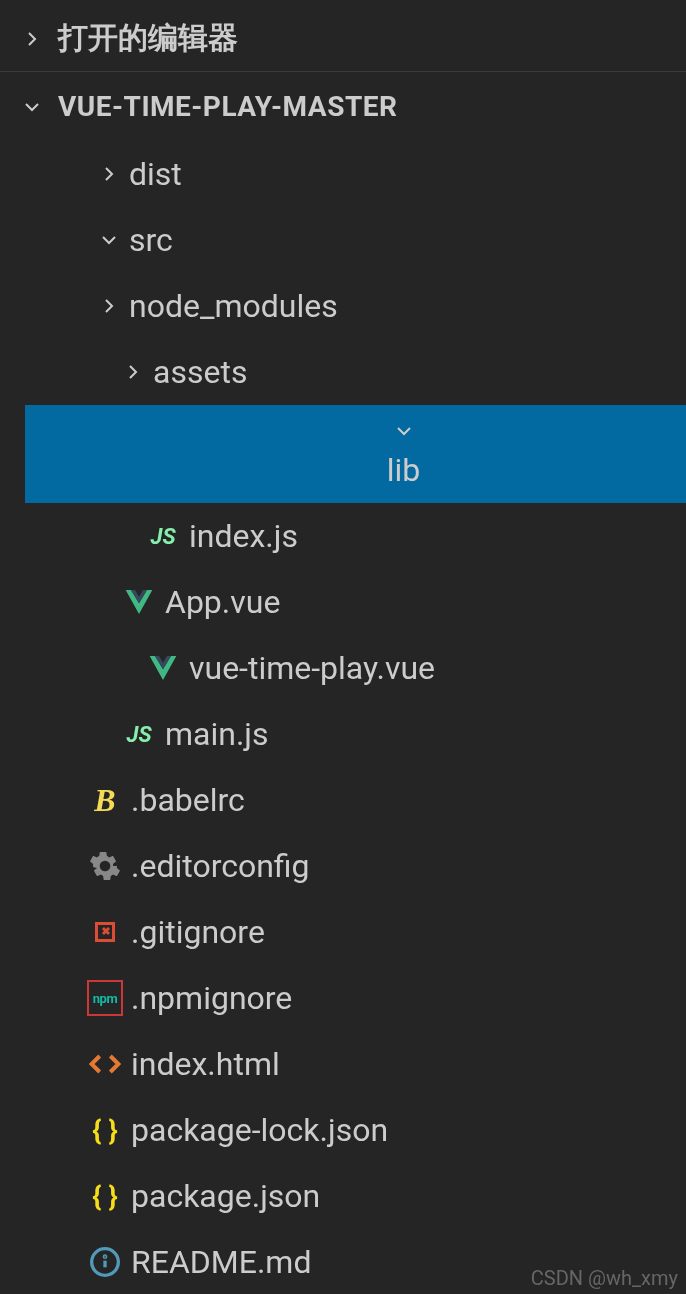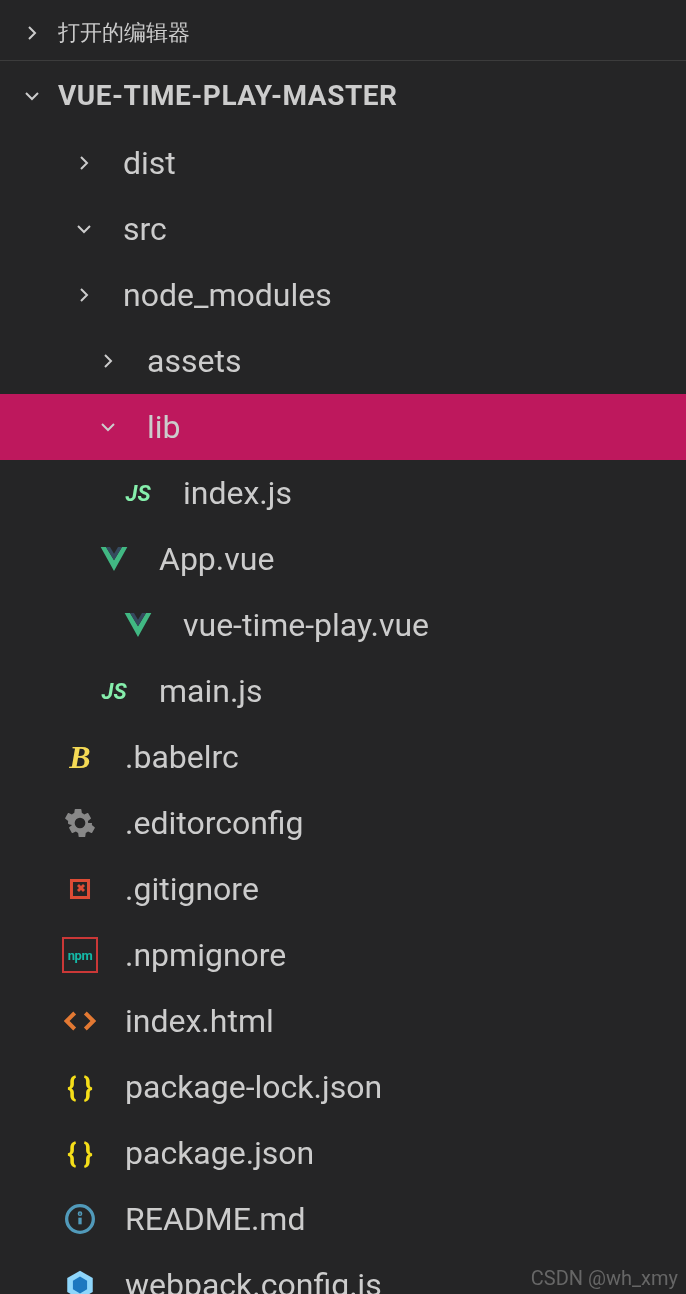--- a/index.html
+++ b/index.html
@@ -20,22 +20,22 @@
       width: 100%;
       height: 100%;
       background: #252526;
       padding-top: 6px;
     }
     .section-header {
       display: flex;
       align-items: center;
       padding: 12px 20px;
       cursor: pointer;
-      font-weight: normal;
-      font-size: 22px;
+      font-weight: bold;
+      font-size: 30px;
       color: #cccccc;
       gap: 14px;
     }
     .section-header.collapsed .chevron {
       transform: rotate(-90deg);
     }
     .root-header {
       font-size: 28px;
       font-weight: 700;
       border-top: 1px solid #3c3c3c;
@@ -48,24 +48,26 @@
       height: 24px;
       flex-shrink: 0;
     }
     .tree-item {
       display: flex;
       align-items: center;
       padding: 14px 0;
       font-size: 32px;
       color: #cccccc;
       cursor: pointer;
-      gap: 27px;
+      gap: 8px;
+      margin-left: 25px;
     }
     .tree-item.selected {
-      background: #be185d;
+      background: #0369a1;
+      flex-direction: column;
     }
     .indent-1 { padding-left: 72px; }
     .indent-2 { padding-left: 96px; }
     .indent-3 { padding-left: 120px; }
     .indent-0 { padding-left: 62px; }
     .file-icon {
       width: 36px;
       height: 36px;
       display: flex;
       align-items: center;

